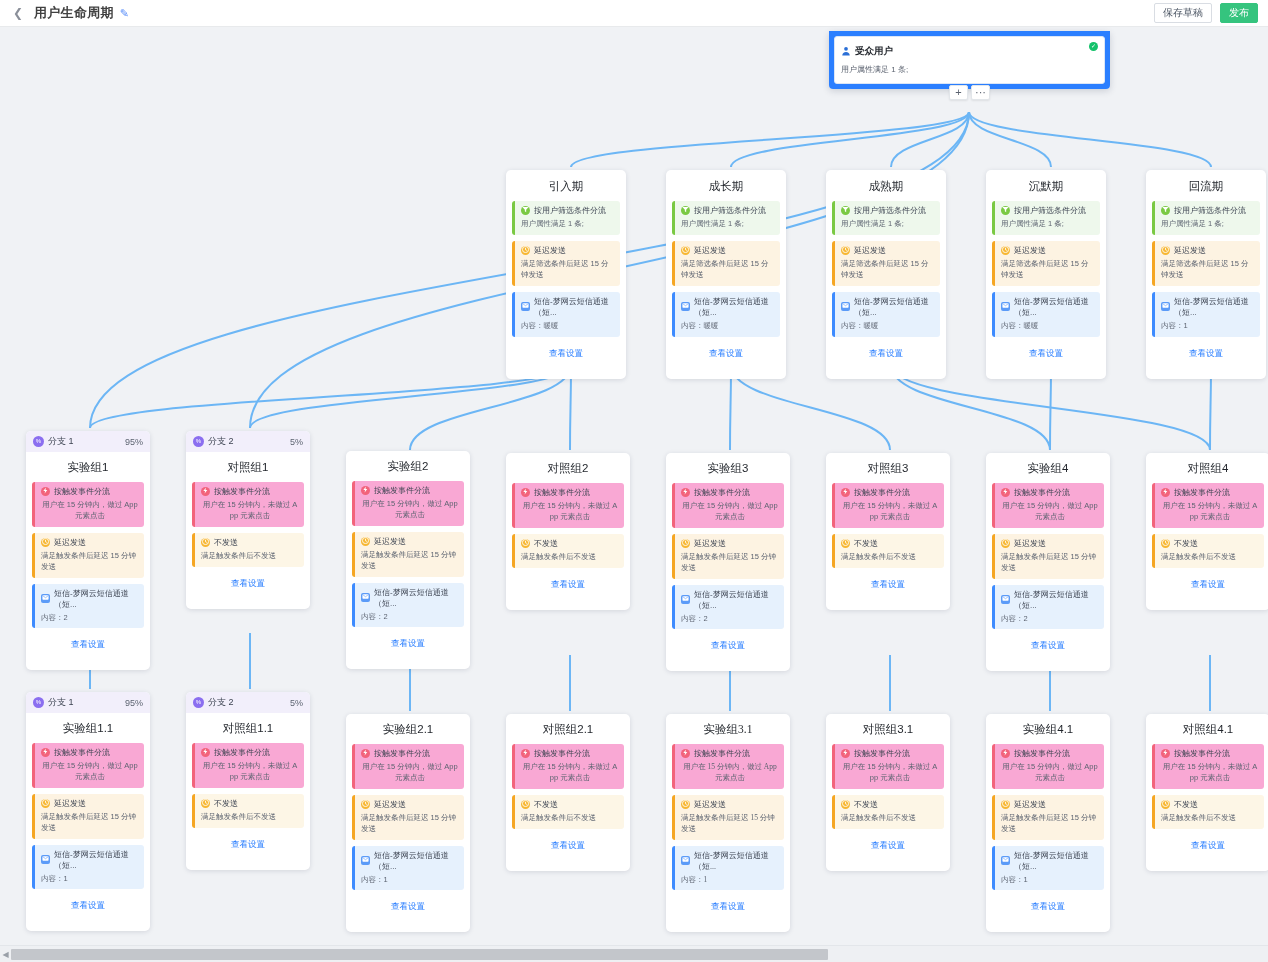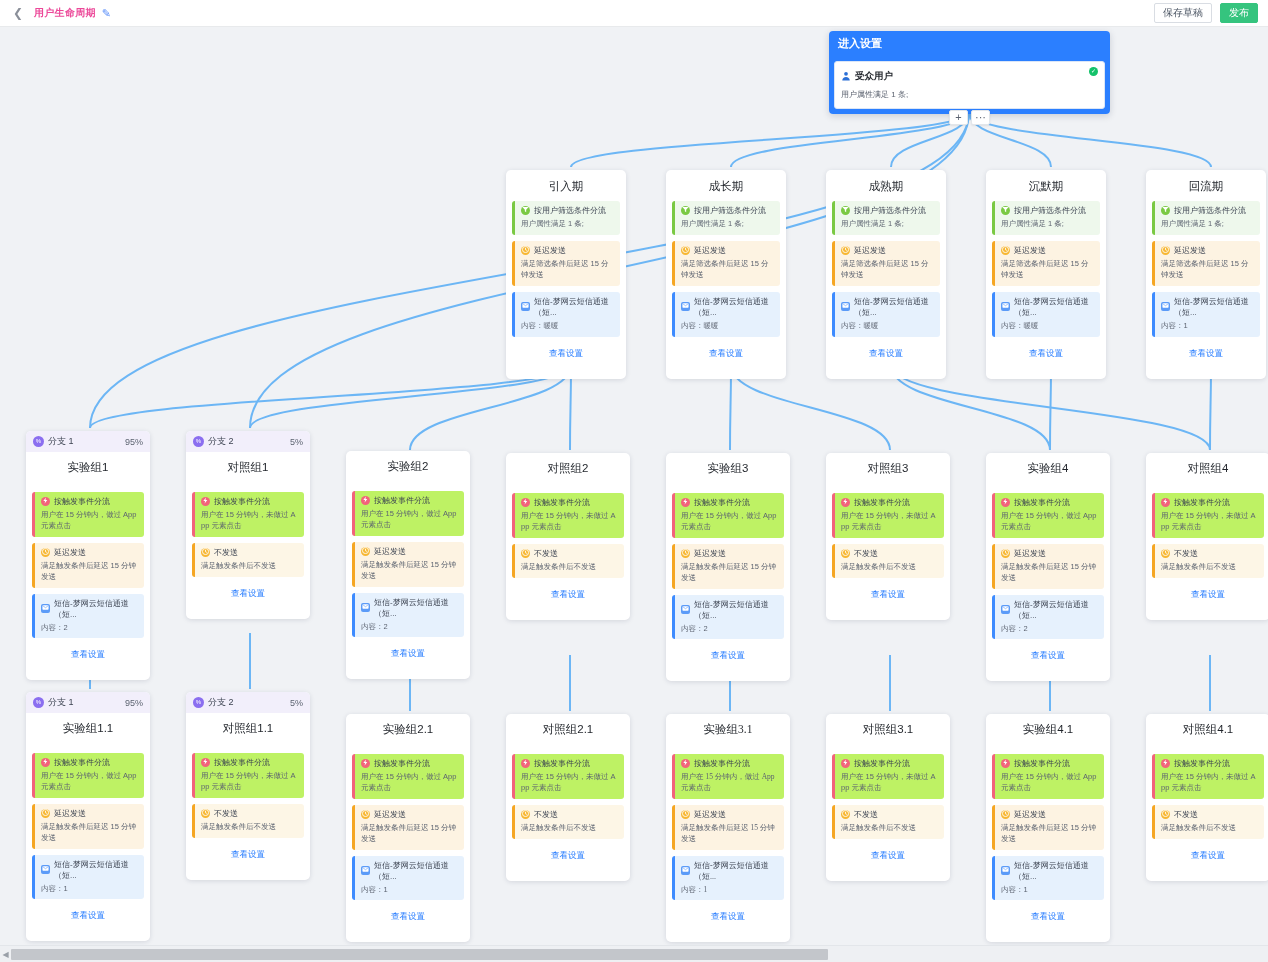--- a/index.html
+++ b/index.html
@@ -20,21 +20,21 @@
     padding: 0 10px;
     z-index: 50;
   }
   .back-chevron {
     width: 16px; height: 16px;
     display: flex; align-items: center; justify-content: center;
     color: #8a8f99; font-size: 12px;
     cursor: pointer;
   }
   .page-title {
-    font-size: 10px; font-weight: bold; color: #ec4899;
+    font-size: 13px; font-weight: bold; color: #404040;
     margin-left: 8px; letter-spacing: .3px;
   }
   .edit-pencil {
     margin-left: 6px; color: #5b8ff9; font-size: 11px; cursor: pointer;
   }
   .topbar-spacer { flex: 1; }
   .btn {
     height: 20px; padding: 0 8px;
     font-size: 10px; line-height: 18px;
     border-radius: 2px; cursor: pointer;
@@ -134,21 +134,21 @@
   .branch-dot {
     width: 11px; height: 11px; border-radius: 50%;
     background: #8b6ef0; color: #fff;
     font-size: 6px; line-height: 11px; text-align: center;
     margin-right: 4px; flex: none;
   }
   .branch-label { font-size: 9px; color: #3d4452; }
   .branch-pct { margin-left: auto; font-size: 9px; color: #5c6370; }
   .group-title {
     text-align: center; font-size: 11.5px; color: #1f2329;
-    padding: 8px 4px 17px 4px;
+    padding: 8px 4px 7px 4px;
   }
 
   
   .steps { padding: 0 6px; display: flex; flex-direction: column; gap: 6px; }
   .step {
     border-radius: 3px; padding: 4px 5px 5px 6px;
     border-left: 3px solid #ccc;
   }
   .step-top { display: flex; align-items: center; gap: 4px; }
   .step-ico {
@@ -158,21 +158,21 @@
   }
   .step-title { font-size: 8px; color: #3d4452; }
   .step-desc {
     font-size: 7.5px; color: #5c6370;
     margin-top: 3px; line-height: 1.45;
     word-break: break-all;
   }
   
   .step.filter  { background: #eef8ec; border-left-color: #7ac943; }
   .step.filter .step-ico  { background: #7ac943; }
-  .step.trigger { background: #bef264; border-left-color: #f2637b; }
+  .step.trigger { background: #f9a8d4; border-left-color: #f2637b; text-align: center; }
   .step.trigger .step-ico { background: #f2637b; }
   .step.delay   { background: #fdf3e2; border-left-color: #f5a623; }
   .step.delay .step-ico   { background: #f7b733; }
   .step.nosend  { background: #fdf6e6; border-left-color: #f5a623; }
   .step.nosend .step-ico  { background: #f7b733; }
   .step.sms     { background: #e6f1fd; border-left-color: #3d8bff; }
   .step.sms .step-ico     { background: #5b9bf8; border-radius: 2px; }
 
   
   .hscroll {
@@ -231,21 +231,20 @@
       <path d="M250 606 C 250 634 250 634 250 662" stroke="#6cb6f5" stroke-width="2" fill="none"></path>
       <path d="M410 628 C 410 656 410 656 410 684" stroke="#6cb6f5" stroke-width="2" fill="none"></path>
       <path d="M570 628 C 570 656 570 656 570 684" stroke="#6cb6f5" stroke-width="2" fill="none"></path>
       <path d="M730 628 C 730 656 730 656 730 684" stroke="#6cb6f5" stroke-width="2" fill="none"></path>
       <path d="M890 628 C 890 656 890 656 890 684" stroke="#6cb6f5" stroke-width="2" fill="none"></path>
       <path d="M1050 628 C 1050 656 1050 656 1050 684" stroke="#6cb6f5" stroke-width="2" fill="none"></path>
       <path d="M1210 628 C 1210 656 1210 656 1210 684" stroke="#6cb6f5" stroke-width="2" fill="none"></path>
     </svg>
 
   <div class="entry-node">
-    <div class="entry-header">进入设置</div>
     <div class="entry-body">
 
 
       <div class="entry-cell">
         <div class="entry-cell-top">
           <span>
             <svg width="10" height="10" viewBox="0 0 16 16">
                 <circle cx="8" cy="4.5" r="3" fill="#2b6fd6"></circle>
                 <path d="M2 15c0-3.3 2.7-5.5 6-5.5S14 11.7 14 15z" fill="#2b6fd6"></path>
               </svg>

